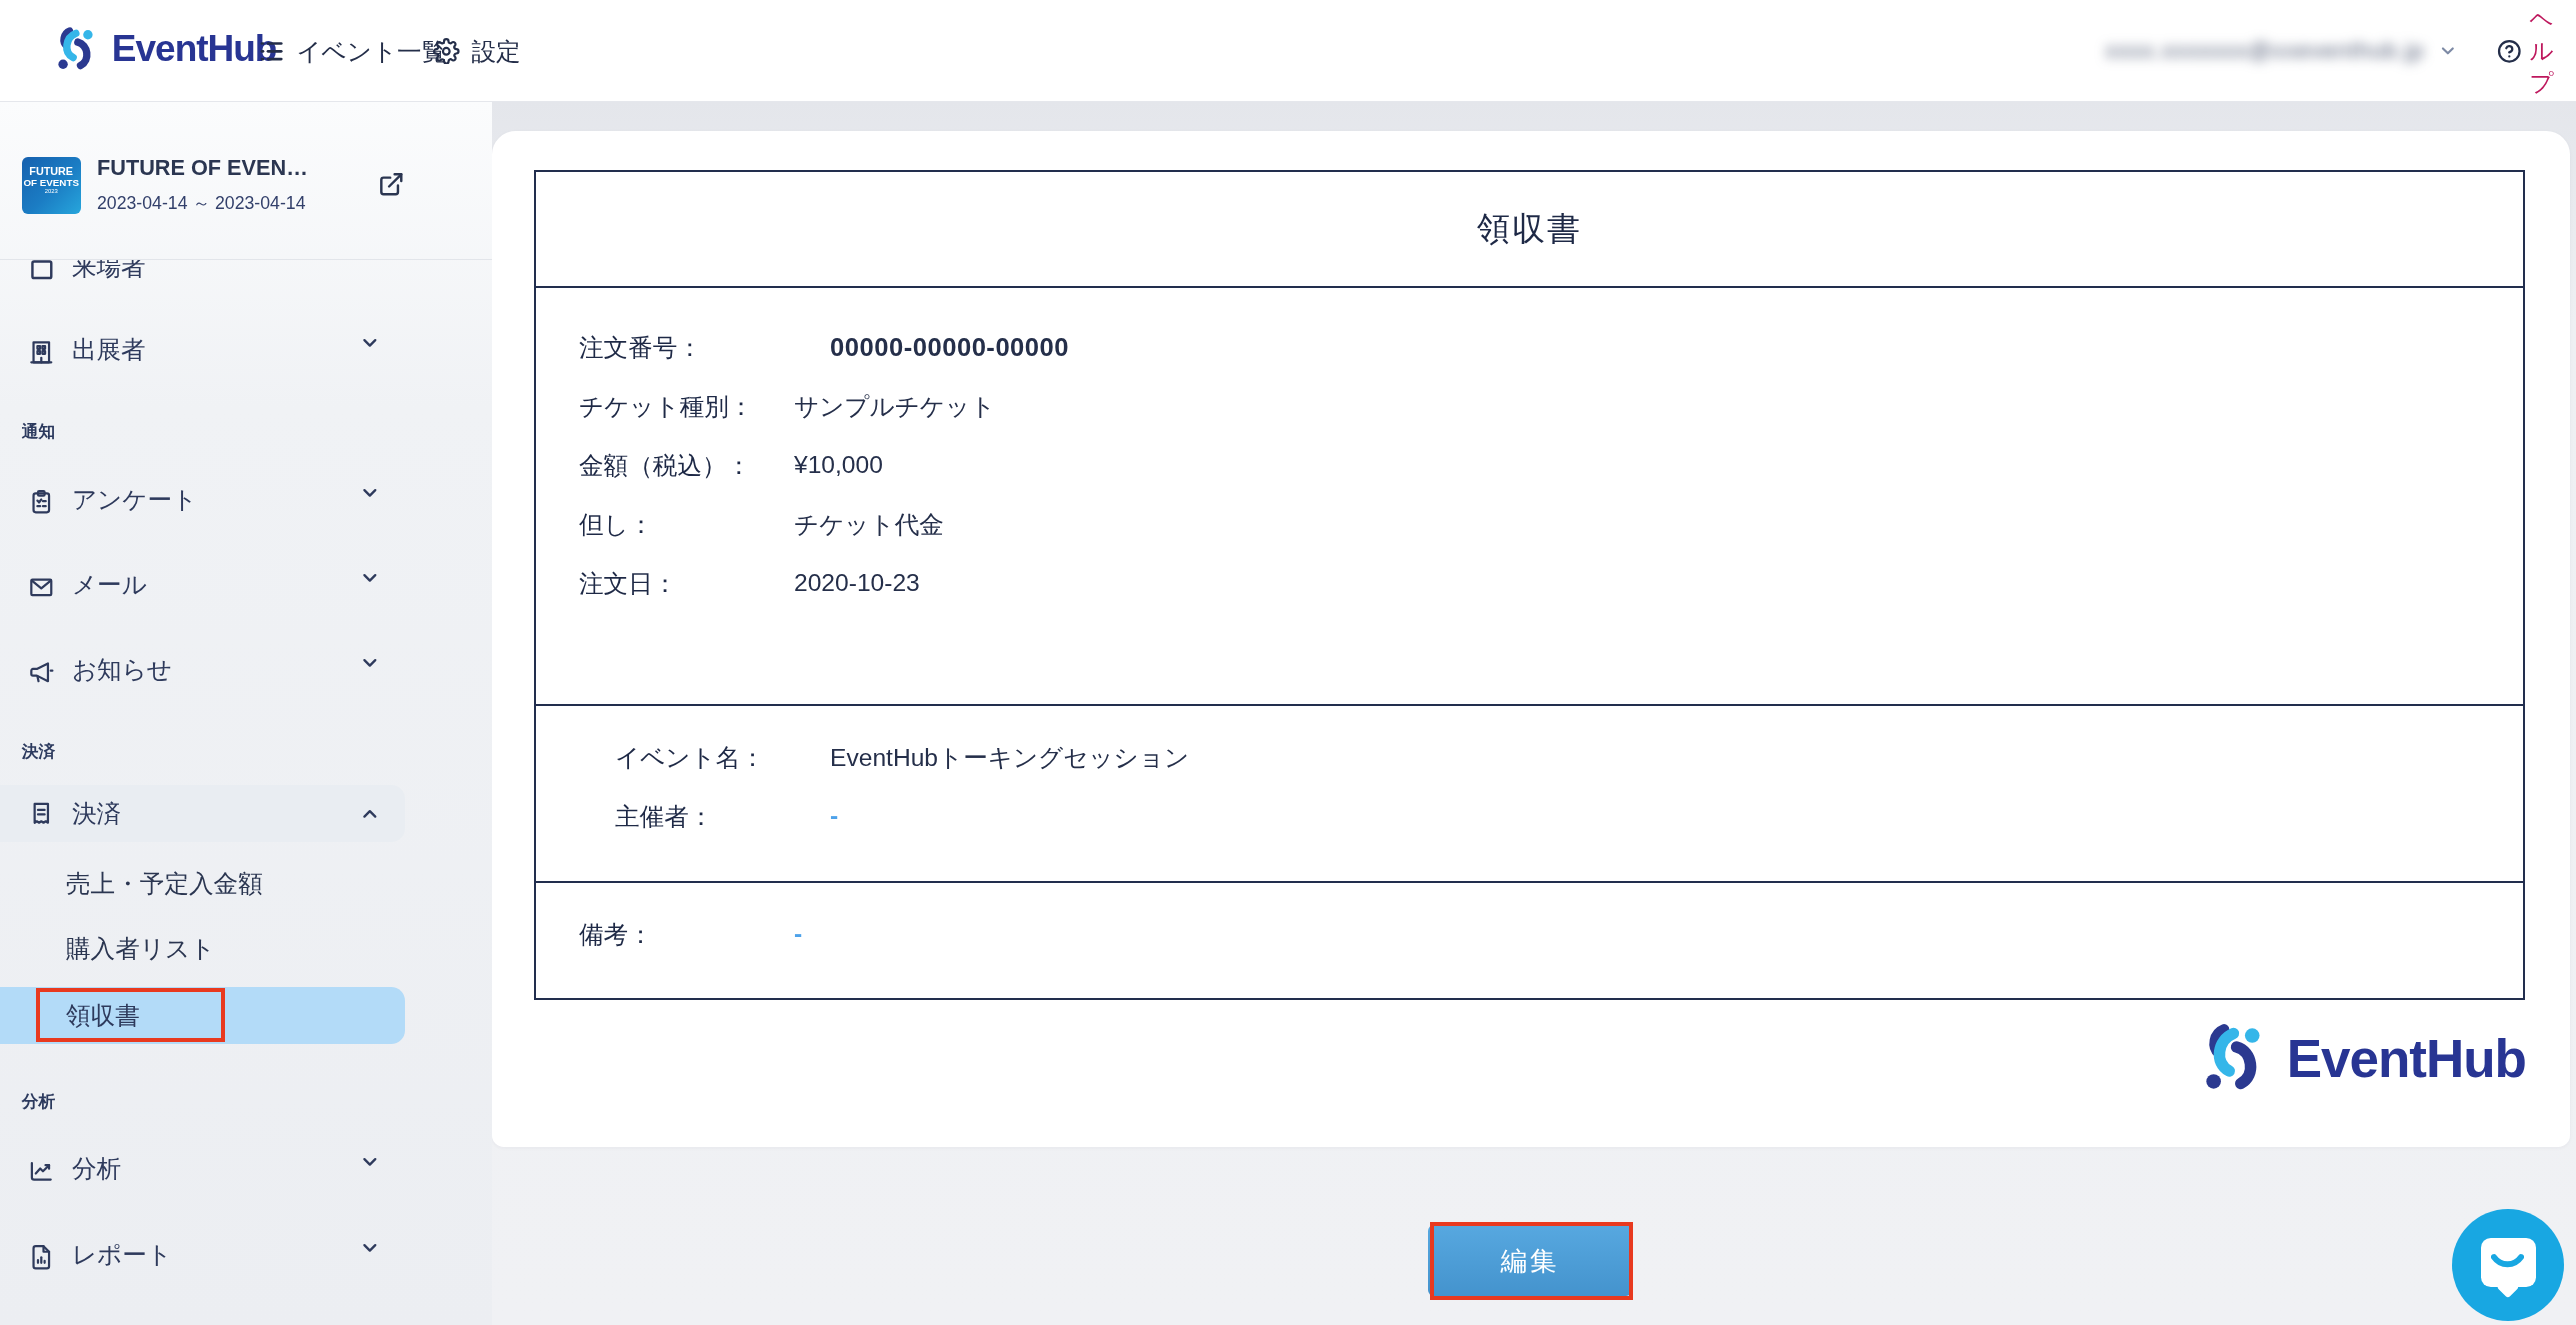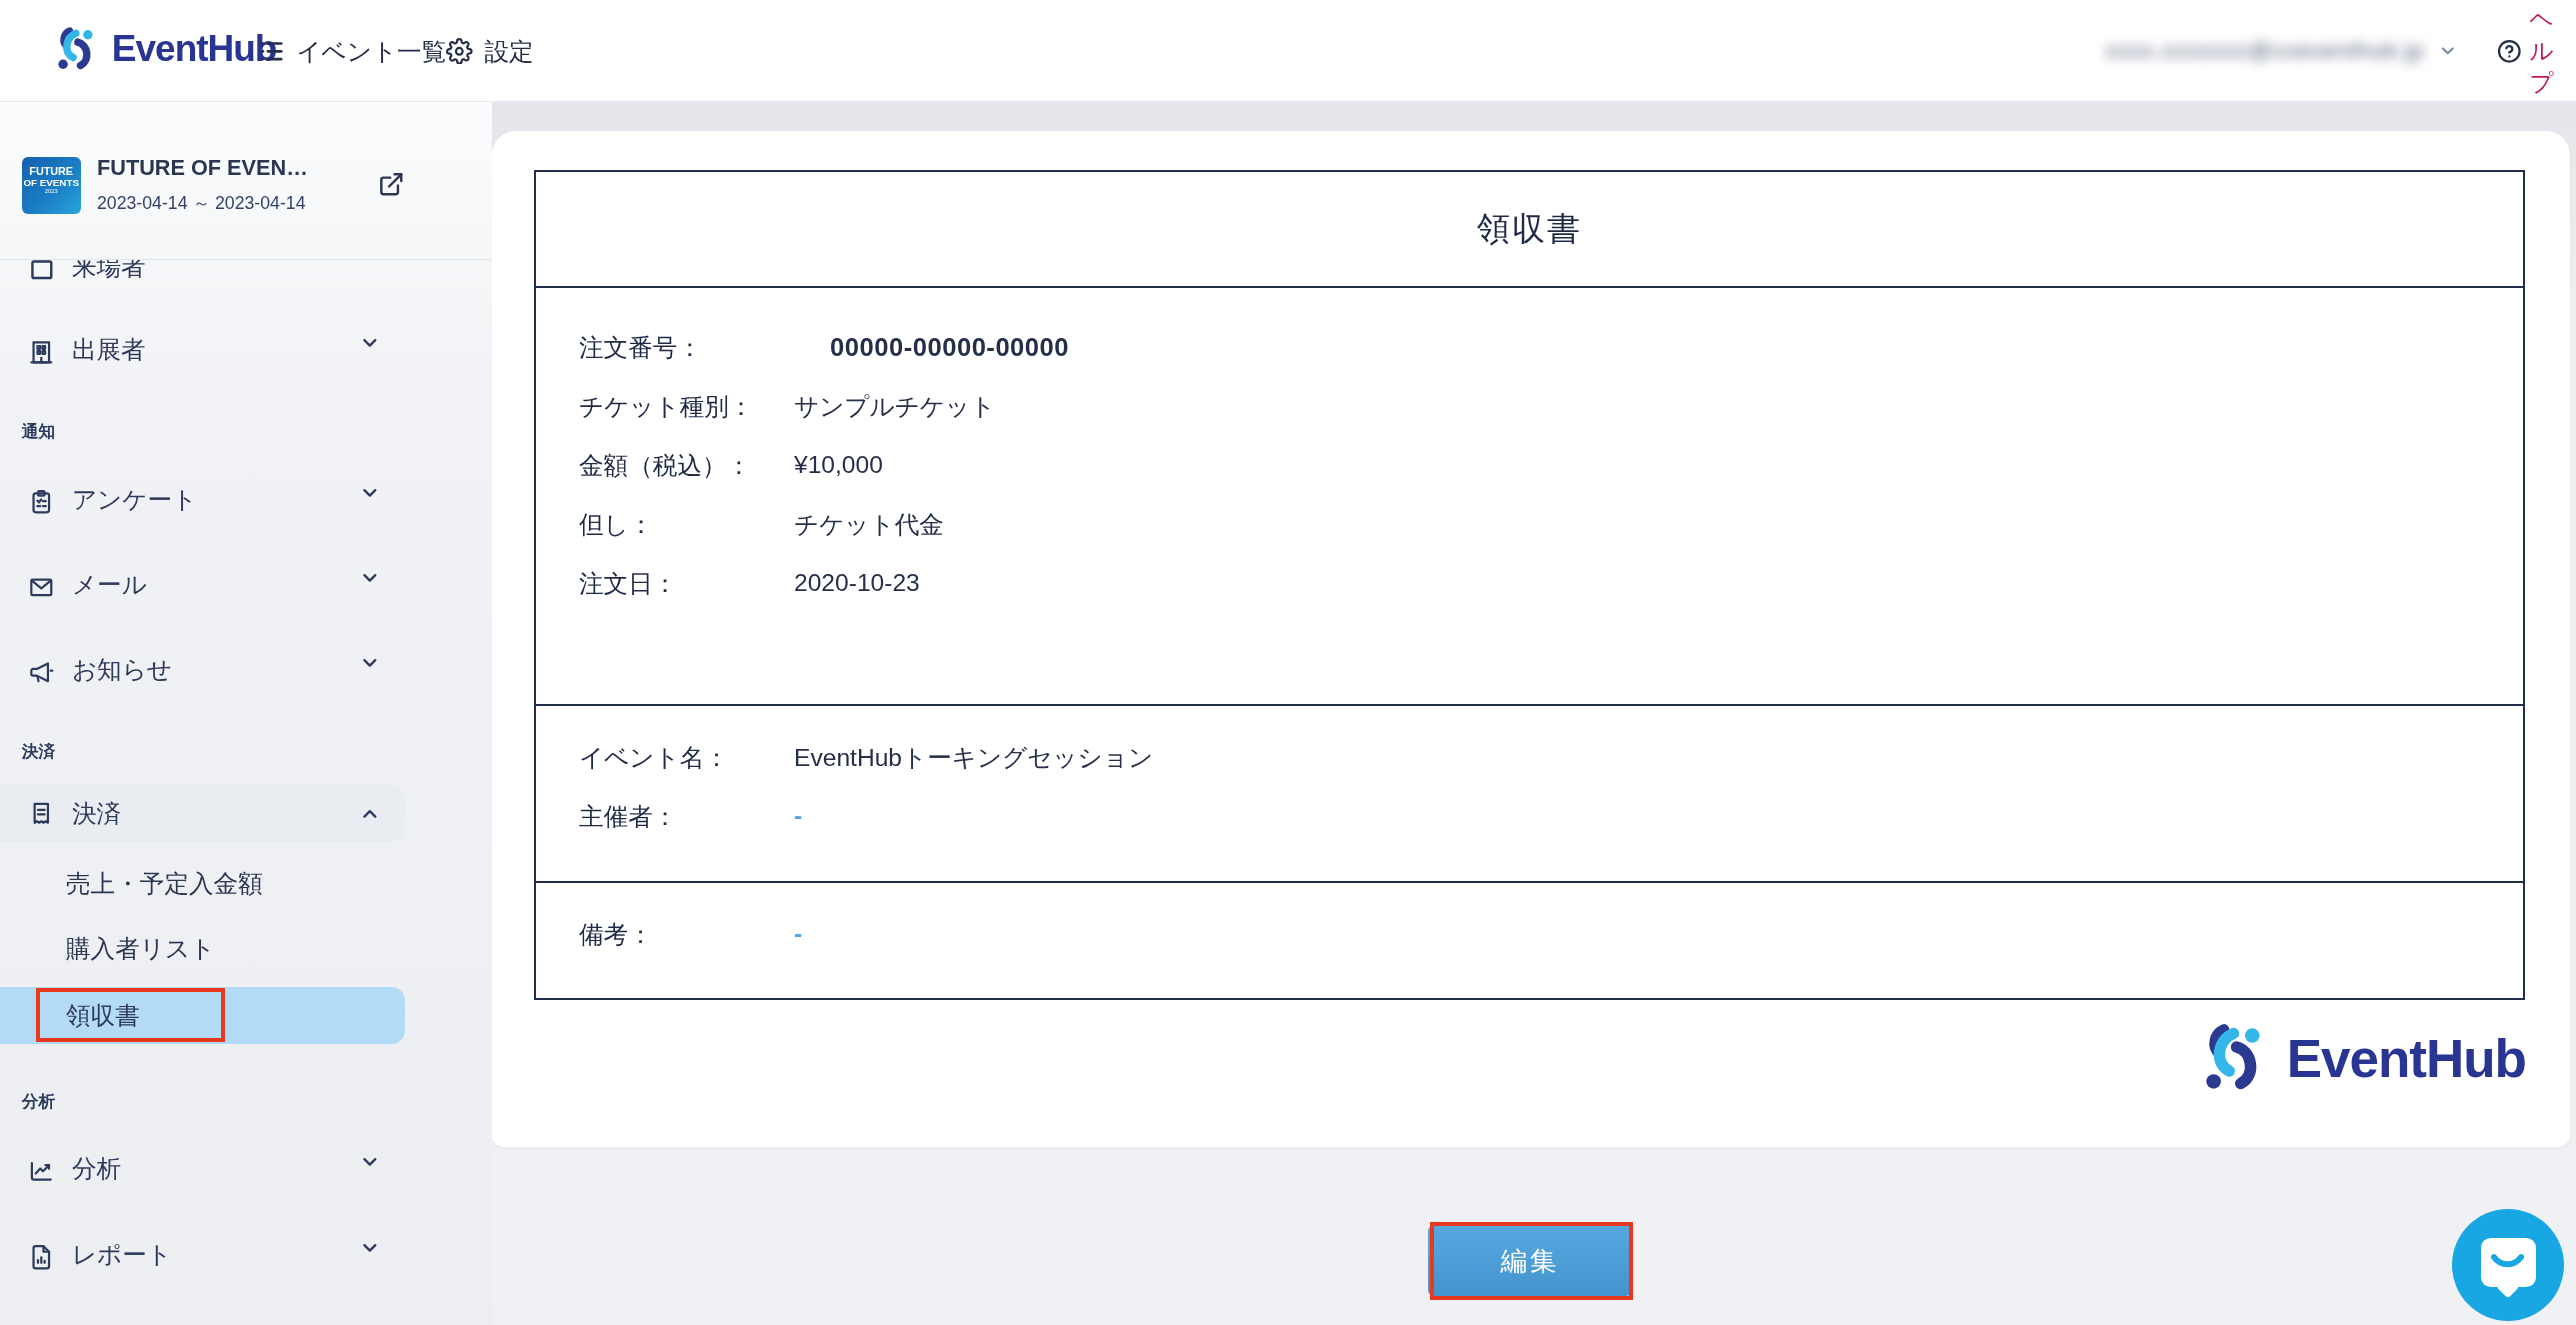--- a/index.html
+++ b/index.html
@@ -15,21 +15,21 @@
   
   .header {
     position:absolute; top:0; left:0; width:2576px; height:102px;
     background:#ffffff; border-bottom:1px solid #e5e7ec; z-index:30;
   }
   .brand { position:absolute; left:53px; top:25.6px; display:flex; align-items:center; gap:11.8px; }
   .brand-text { font-size:37px; font-weight:bold; color:#283593; letter-spacing:-1px; }
   .nav-link { position:absolute; top:0; height:102px; display:flex; align-items:center; gap:11.8px;
     font-size:24.6px; color:#242e49; cursor:pointer; }
   .nav-link.events { left:258px; }
-  .nav-link.settings { left:446px; }
+  .nav-link.settings { left:433px; }
   .account { position:absolute; top:0; height:102px; right:118px; display:flex; align-items:center; gap:13.8px; }
   .account-email { font-size:22.6px; color:#4a5570; filter:blur(5.9px); letter-spacing:1px; }
   .help { position:absolute; top:0; left:2497px; height:102px; display:flex; align-items:center; gap:7.9px;
     font-size:23.6px; color:#be185d; cursor:pointer; }
 
   
   .page-bg {
     position:absolute; top:102px; left:0; width:2576px; height:1223px;
     background:linear-gradient(180deg,#e4e6eb 0%,#eef0f3 18%,#f0f1f4 100%);
   }
@@ -78,21 +78,21 @@
   }
   .receipt-box {
     position:absolute; left:42px; top:39px; width:1991px; height:830px;
     border:2px solid #222e4e;
   }
   .receipt-title-cell { height:116px; border-bottom:2px solid #222e4e;
     display:flex; align-items:center; justify-content:center;
     font-size:33px; color:#1e2946; letter-spacing:2px; }
   .rsec { position:relative; }
   .rsec1 { height:418px; border-bottom:2px solid #222e4e; padding-top:29.5px; }
-  .rsec2 { height:177px; border-bottom:2px solid #222e4e; padding-top:21.7px; }
+  .rsec2 { height:177px; border-bottom:2px solid #222e4e; padding-top:21.7px;padding-left:36px; }
   .rsec3 { height:113px; padding-top:21.7px; }
   .rrow { height:59px; display:flex; align-items:center; font-size:24.6px; color:#252f4a; }
   .rrow .rlabel { width:215px; margin-left:43px; font-weight:normal; color:#1e2946; flex:none; }
   .rrow .rvalue { margin-left:0; }
   .rvalue.strong { font-weight:bold; font-size:25.6px; letter-spacing:0.5px;margin-left:36px; }
   .rvalue.link { color:#4da2ea; font-weight:bold; }
   .card-logo { position:absolute; right:44px; top:891px; display:flex; align-items:center; gap:15.8px; }
   .card-logo .brand-text { font-size:53px; }
 
   

